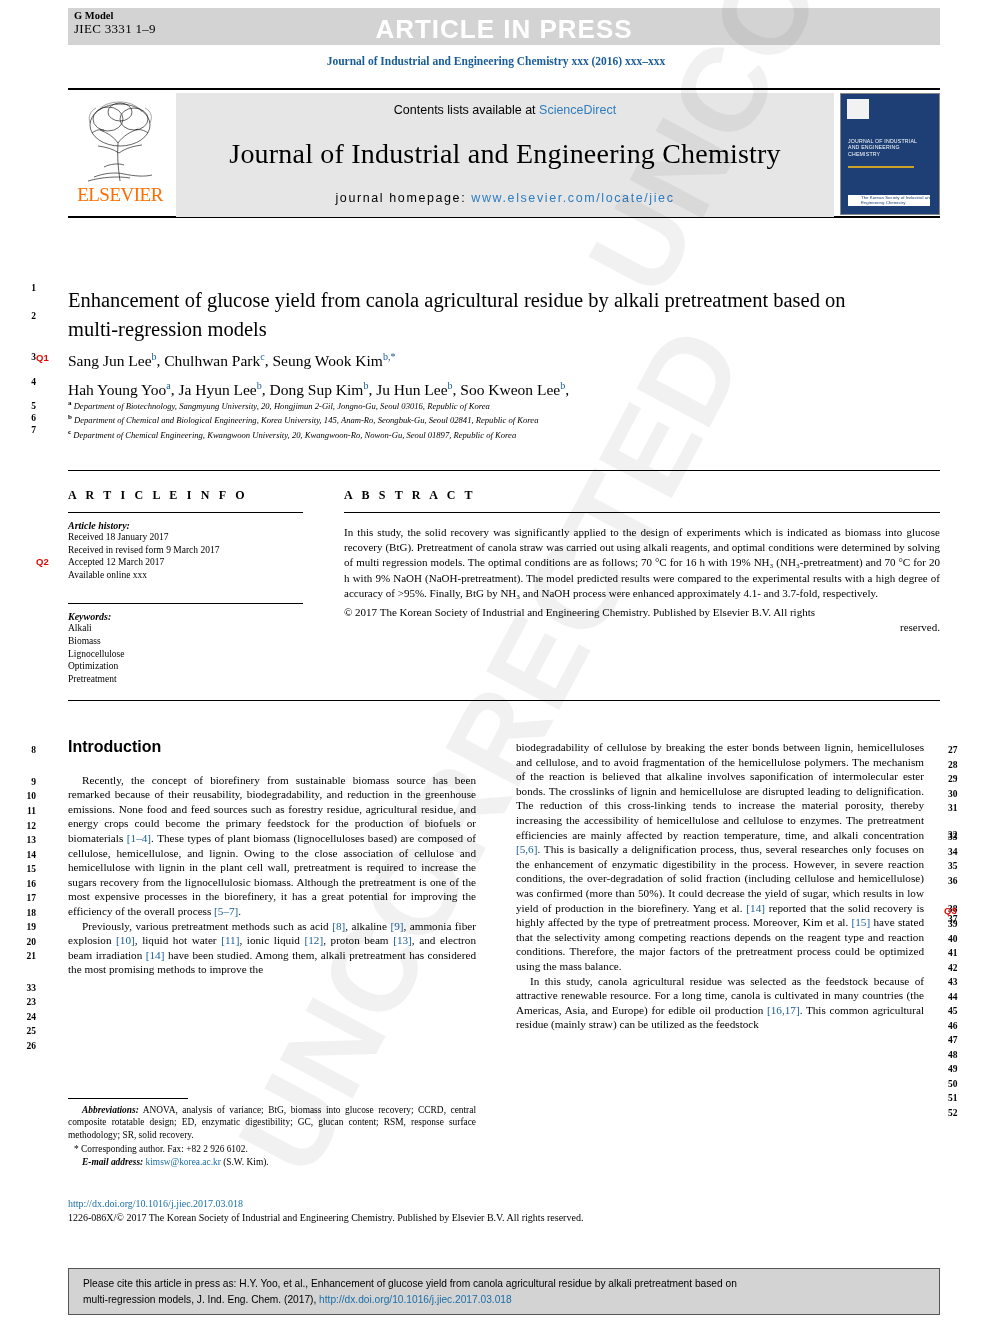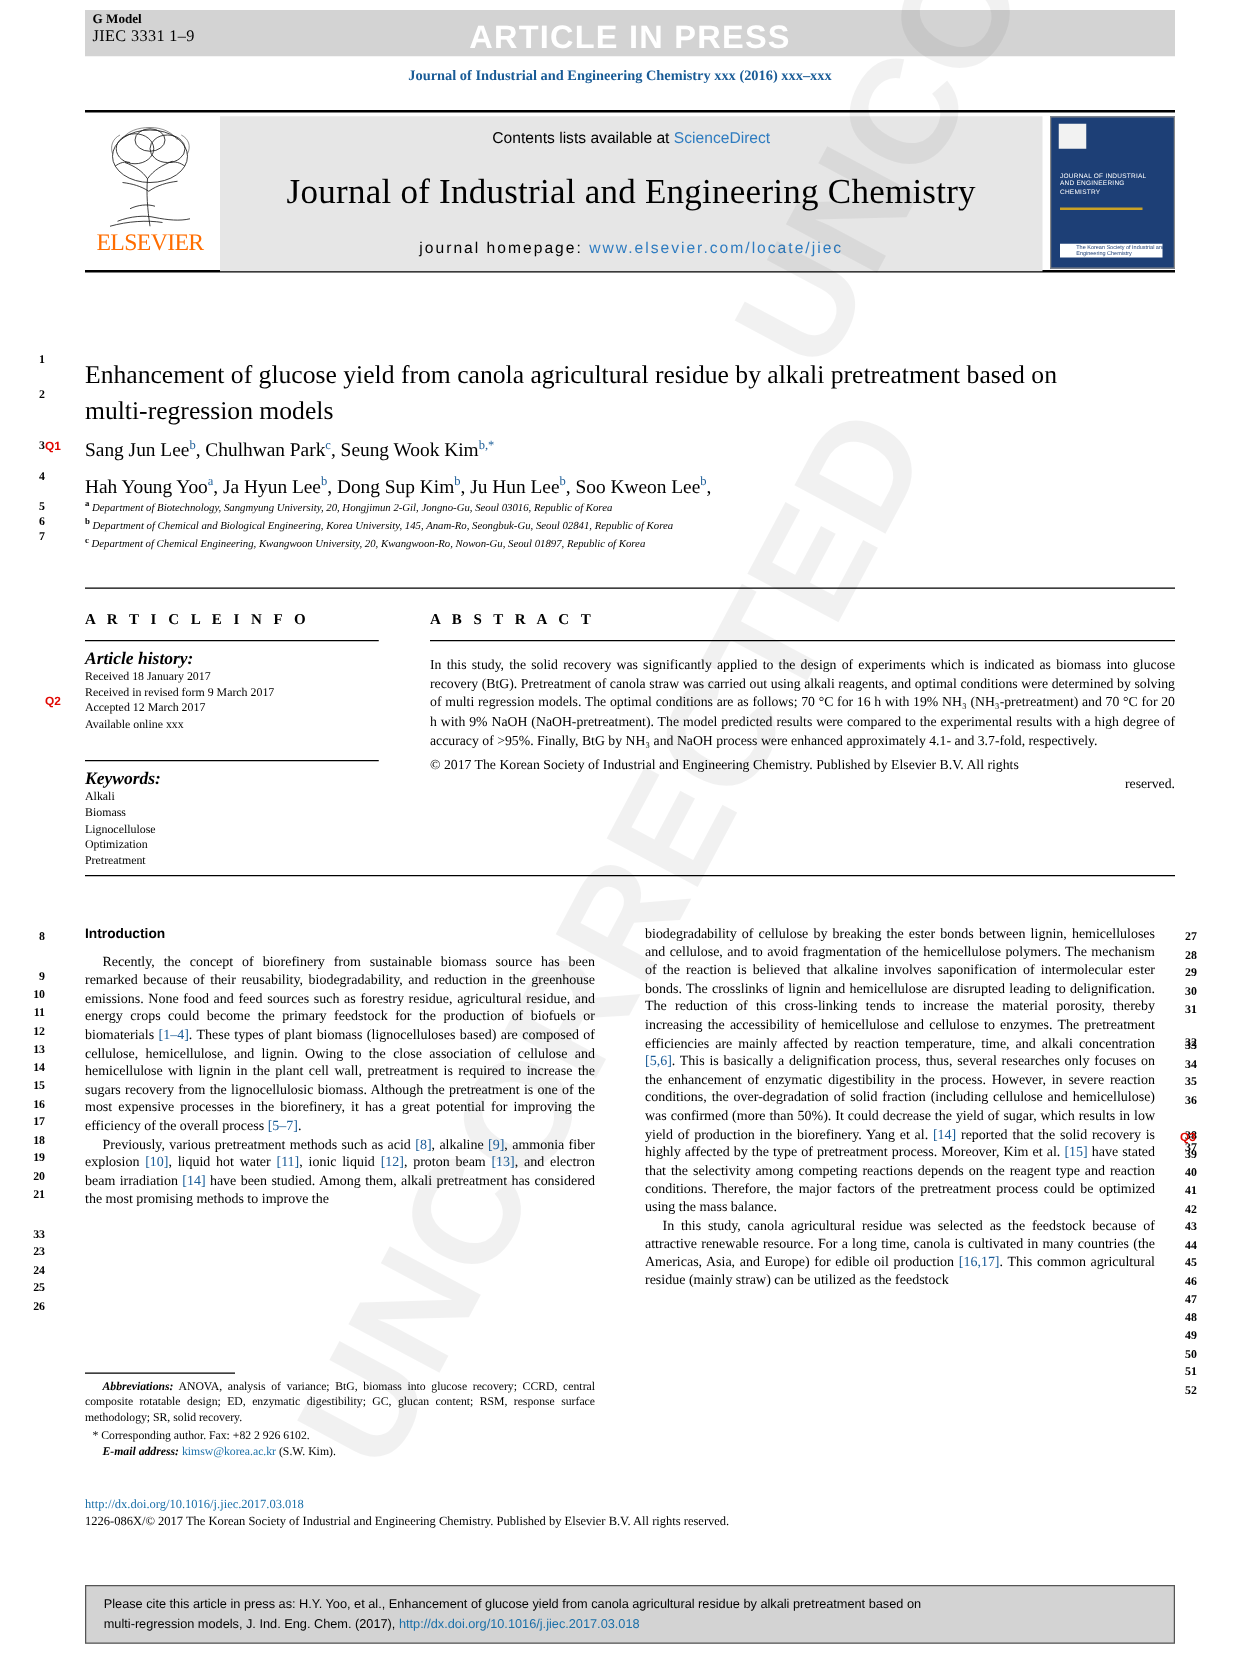--- a/index.html
+++ b/index.html
@@ -205,21 +205,21 @@
     font-size: 12px;
     font-weight: bold;
     letter-spacing: 3.2px;
   }
   .art-info {
     position: absolute; left: 68px; top: 488px; width: 235px; z-index: 6;
   }
   .art-info .rule { border-top: 1.3px solid #000; margin-top: 9px; margin-bottom: 7px; }
   .art-info .lbl {
     font-family: "Liberation Serif", serif;
-    font-style: italic; font-weight: bold; font-size: 14px;
+    font-style: italic; font-weight: bold; font-size: 10px;
   }
   .art-info .ln {
     font-family: "Liberation Serif", serif;
     font-size: 9.5px; line-height: 12.6px;
   }
   .art-info .gap { height: 13px; }
   .abstract {
     position: absolute; left: 344px; top: 488px; width: 596px; z-index: 6;
   }
   .abstract .rule { border-top: 1.3px solid #000; margin-top: 9px; margin-bottom: 12px; }
@@ -244,23 +244,23 @@
     top: 740px;
     font-family: "Liberation Serif", serif;
     font-size: 11.2px;
     line-height: 14.6px;
     text-align: justify;
     z-index: 6;
   }
   .col.left { left: 68px; }
   .col.right { left: 516px; }
   .col h2 {
-    margin: 0 0 8px 0;
-    font-family: "Liberation Sans", sans-serif;
-    font-size: 11px;
+    margin: 0 0 18px 0;
+    font-family: "Liberation Sans", sans-serif;
+    font-size: 16px;
     font-weight: bold;
   }
   .col p { margin: 0; text-indent: 14px; }
   .col p.noindent { text-indent: 0; }
   .ref { color: #1a5c97; }
 
   
   .footnote {
     position: absolute;
     left: 68px; top: 1098px; width: 408px;

